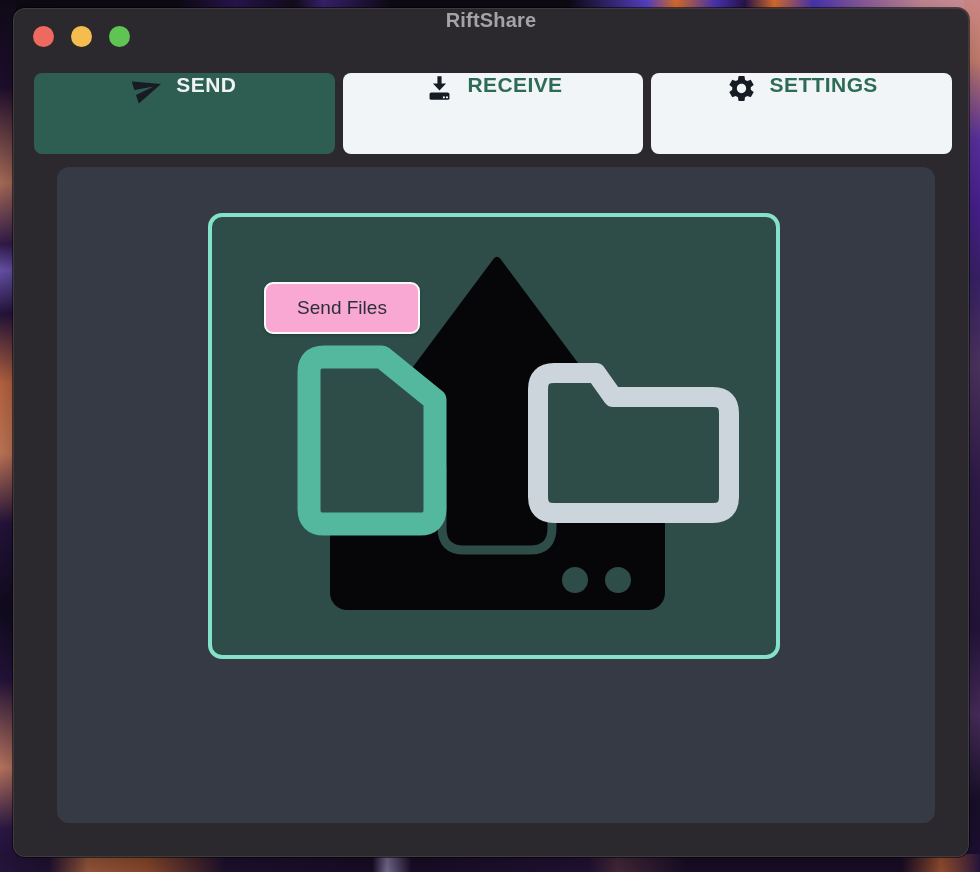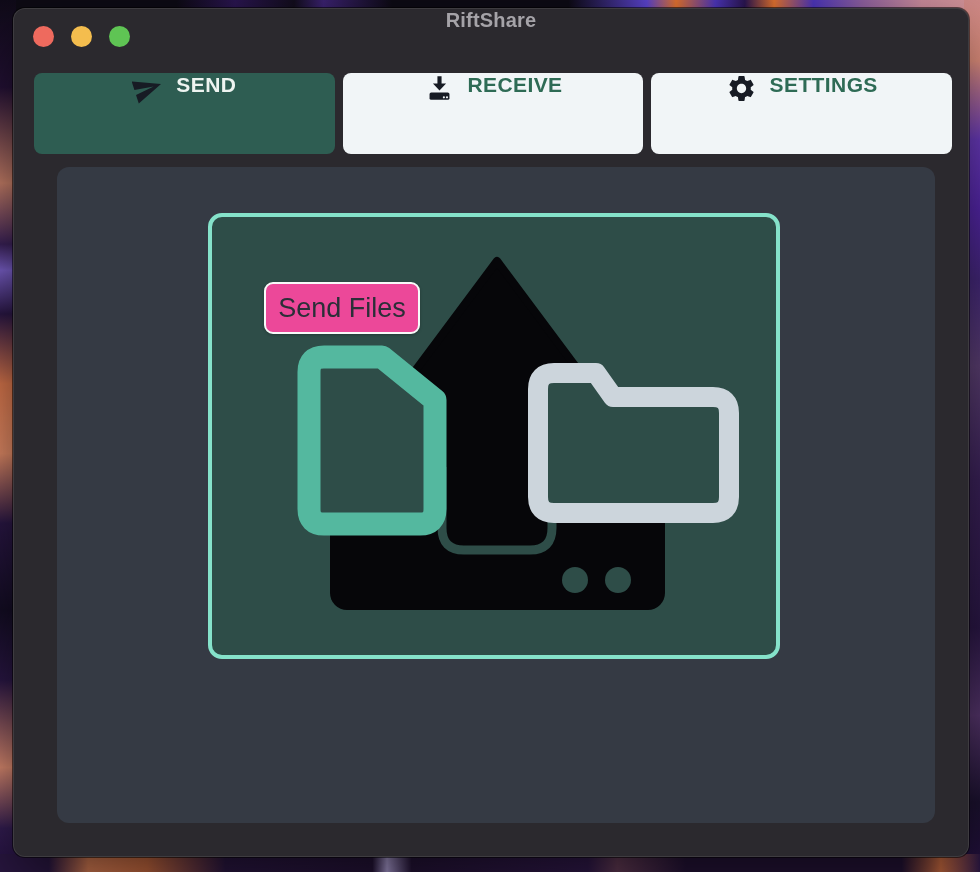--- a/index.html
+++ b/index.html
@@ -48,23 +48,23 @@
     background:#353a44; border-radius:12px;
   }
   .dropzone {
     position:absolute; left:151px; top:46px; width:572px; height:446px;
     background:#2e4d48; border:4px solid #85e2ca; border-radius:14px;
     cursor:pointer;
   }
   .dropzone > svg { position:absolute; left:0; top:0; width:100%; height:100%; }
   .send-files-label {
     position:absolute; left:52px; top:65px; width:156px; height:52px;
-    background:#ec4899; border:2px solid #f7faf9; border-radius:9px;
+    background:#f9a8d4; border:2px solid #f7faf9; border-radius:9px;
     display:flex; align-items:center; justify-content:center;
-    font-size:27px; color:#2b2f38; box-shadow:0 1px 3px rgba(0,0,0,0.25);
+    font-size:19px; color:#2b2f38; box-shadow:0 1px 3px rgba(0,0,0,0.25);
   }
 </style>
 </head>
 <body>
 
 <div class="wp wp-top"></div>
 <div class="wp wp-left"></div>
 <div class="wp wp-right"></div>
 <div class="wp wp-bottom"></div>
 

